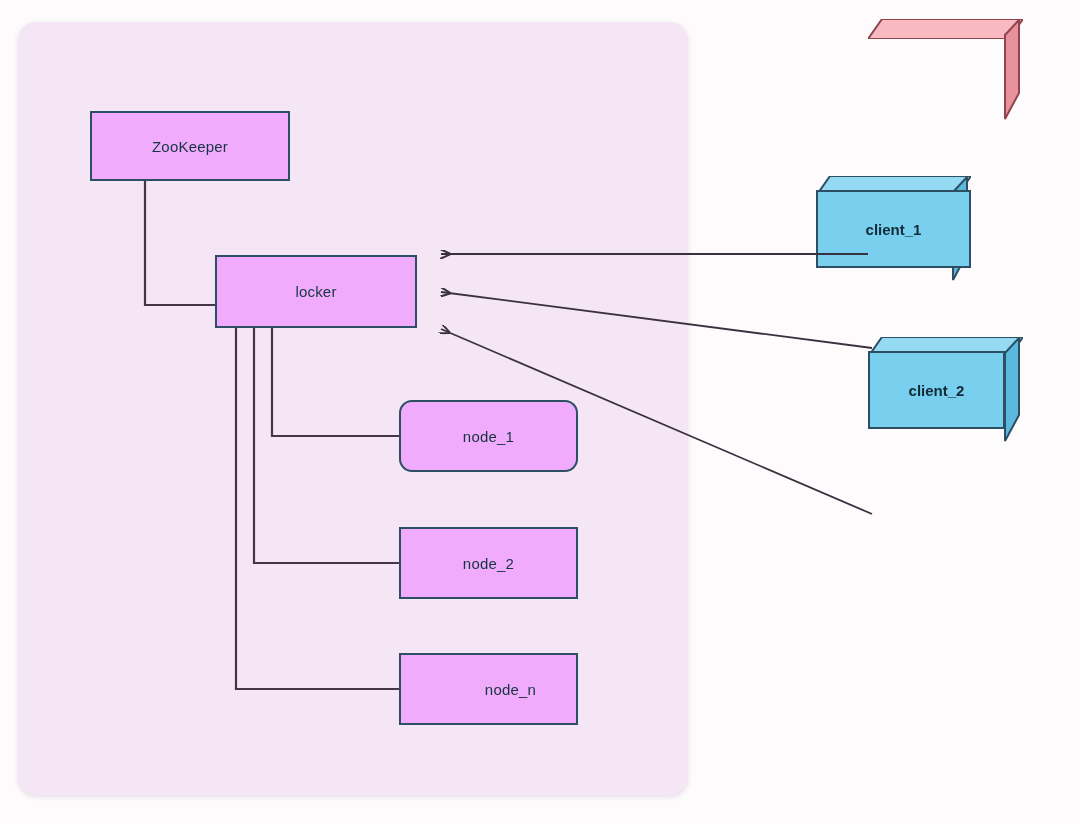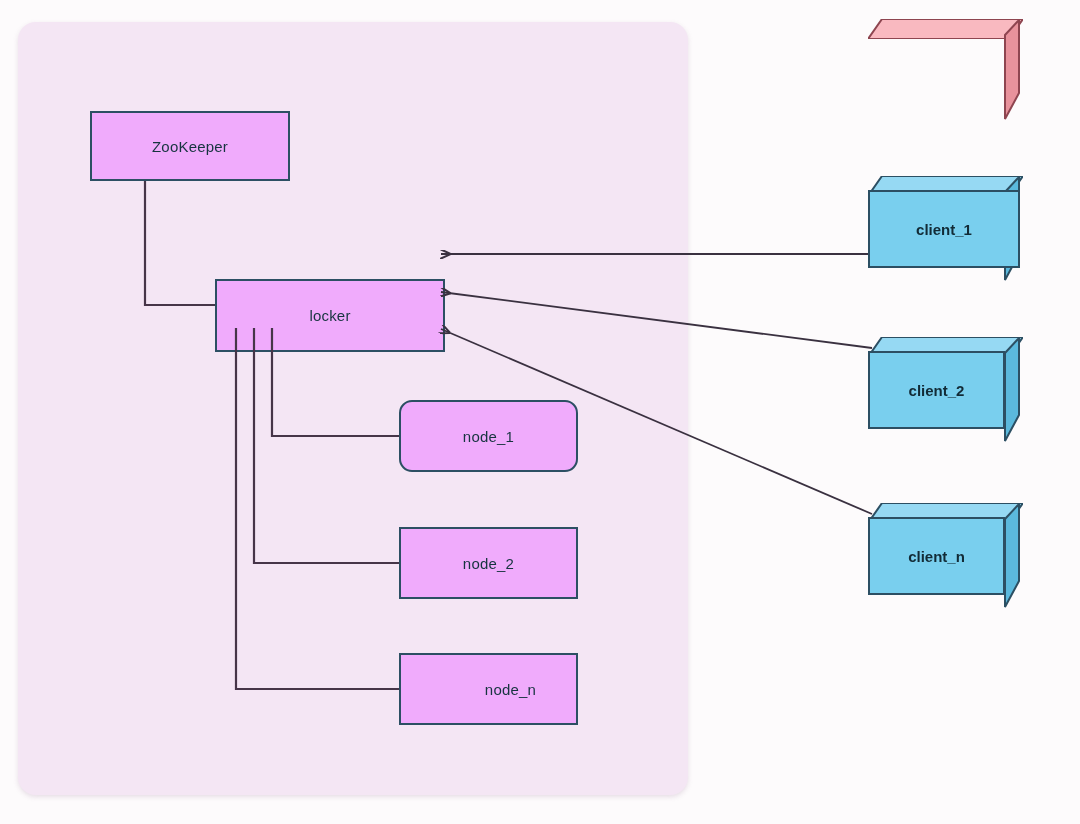--- a/index.html
+++ b/index.html
@@ -86,21 +86,21 @@
 <body>
 
 <div id="canvas">
 
   <div id="zk-panel"></div>
 
   <div class="flat-box" style="left:90px; top:111px; width:200px; height:70px;">
     <span>ZooKeeper</span>
   </div>
 
-  <div class="flat-box" style="left:215px; top:255px; width:230px; height:73px;margin-top:24px;">
+  <div class="flat-box" style="left:215px; top:255px; width:202px; height:73px;">
     <span>locker</span>
   </div>
 
   <div class="flat-box" style="left:399px; top:400px; width:179px; height:72px;border-radius:13px;">
     <span>node_1</span>
   </div>
 
   <div class="flat-box" style="left:399px; top:527px; width:179px; height:72px;">
     <span>node_2</span>
   </div>
@@ -111,21 +111,21 @@
 
   <div class="iso-box svc" style="left:868px; top:19px; width:137px; height:88px;">
     <svg class="face-top" width="155" height="20" style="left:0; top:0;">
       <polygon points="0,20 14,0 155,0 141,20" fill="#f9b9c0" stroke="#8e4550" stroke-width="2"></polygon>
     </svg>
     <svg class="face-side" width="20" height="102" style="left:135px; top:0;">
       <polygon points="2,16 16,1 16,74 2,100" fill="#e8929c" stroke="#8e4550" stroke-width="2"></polygon>
     </svg>
   </div>
 
-  <div class="iso-box" style="left:868px; top:176px; width:152px; height:92px;">
+  <div class="iso-box" style="left:816px; top:176px; width:137px; height:92px;padding-left:18px;">
     <svg class="face-top" width="155" height="20" style="left:0; top:0;">
       <polygon points="0,20 14,0 155,0 141,20" fill="#96d9f3" stroke="#2c4f63" stroke-width="2"></polygon>
     </svg>
     <svg class="face-side" width="20" height="106" style="left:135px; top:0;">
       <polygon points="2,16 16,1 16,78 2,104" fill="#5bb9dd" stroke="#2c4f63" stroke-width="2"></polygon>
     </svg>
     <div class="face-front">
       <span>client_1</span>
     </div>
   </div>
@@ -135,31 +135,20 @@
       <polygon points="0,20 14,0 155,0 141,20" fill="#96d9f3" stroke="#2c4f63" stroke-width="2"></polygon>
     </svg>
     <svg class="face-side" width="20" height="106" style="left:135px; top:0;">
       <polygon points="2,16 16,1 16,78 2,104" fill="#5bb9dd" stroke="#2c4f63" stroke-width="2"></polygon>
     </svg>
     <div class="face-front">
       <span>client_2</span>
     </div>
   </div>
 
-  <div class="iso-box" style="left:868px; top:503px; width:137px; height:92px;">
-    <svg class="face-top" width="155" height="20" style="left:0; top:0;">
-      <polygon points="0,20 14,0 155,0 141,20" fill="#96d9f3" stroke="#2c4f63" stroke-width="2"></polygon>
-    </svg>
-    <svg class="face-side" width="20" height="106" style="left:135px; top:0;">
-      <polygon points="2,16 16,1 16,78 2,104" fill="#5bb9dd" stroke="#2c4f63" stroke-width="2"></polygon>
-    </svg>
-    <div class="face-front">
-      <span>client_n</span>
-    </div>
-  </div>
 
   <svg id="wires">
     <defs>
       <marker id="arrowhead" markerWidth="11" markerHeight="9" refX="10" refY="4.5" orient="auto" markerUnits="userSpaceOnUse">
         <path d="M10,0 L0,4.5 L10,9" fill="none" stroke="#3a3140" stroke-width="2" stroke-linecap="round" stroke-linejoin="round"></path>
       </marker>
     </defs>
 
     <polyline points="145,181 145,305 215,305" fill="none" stroke="#463548" stroke-width="2.2"></polyline>
 

